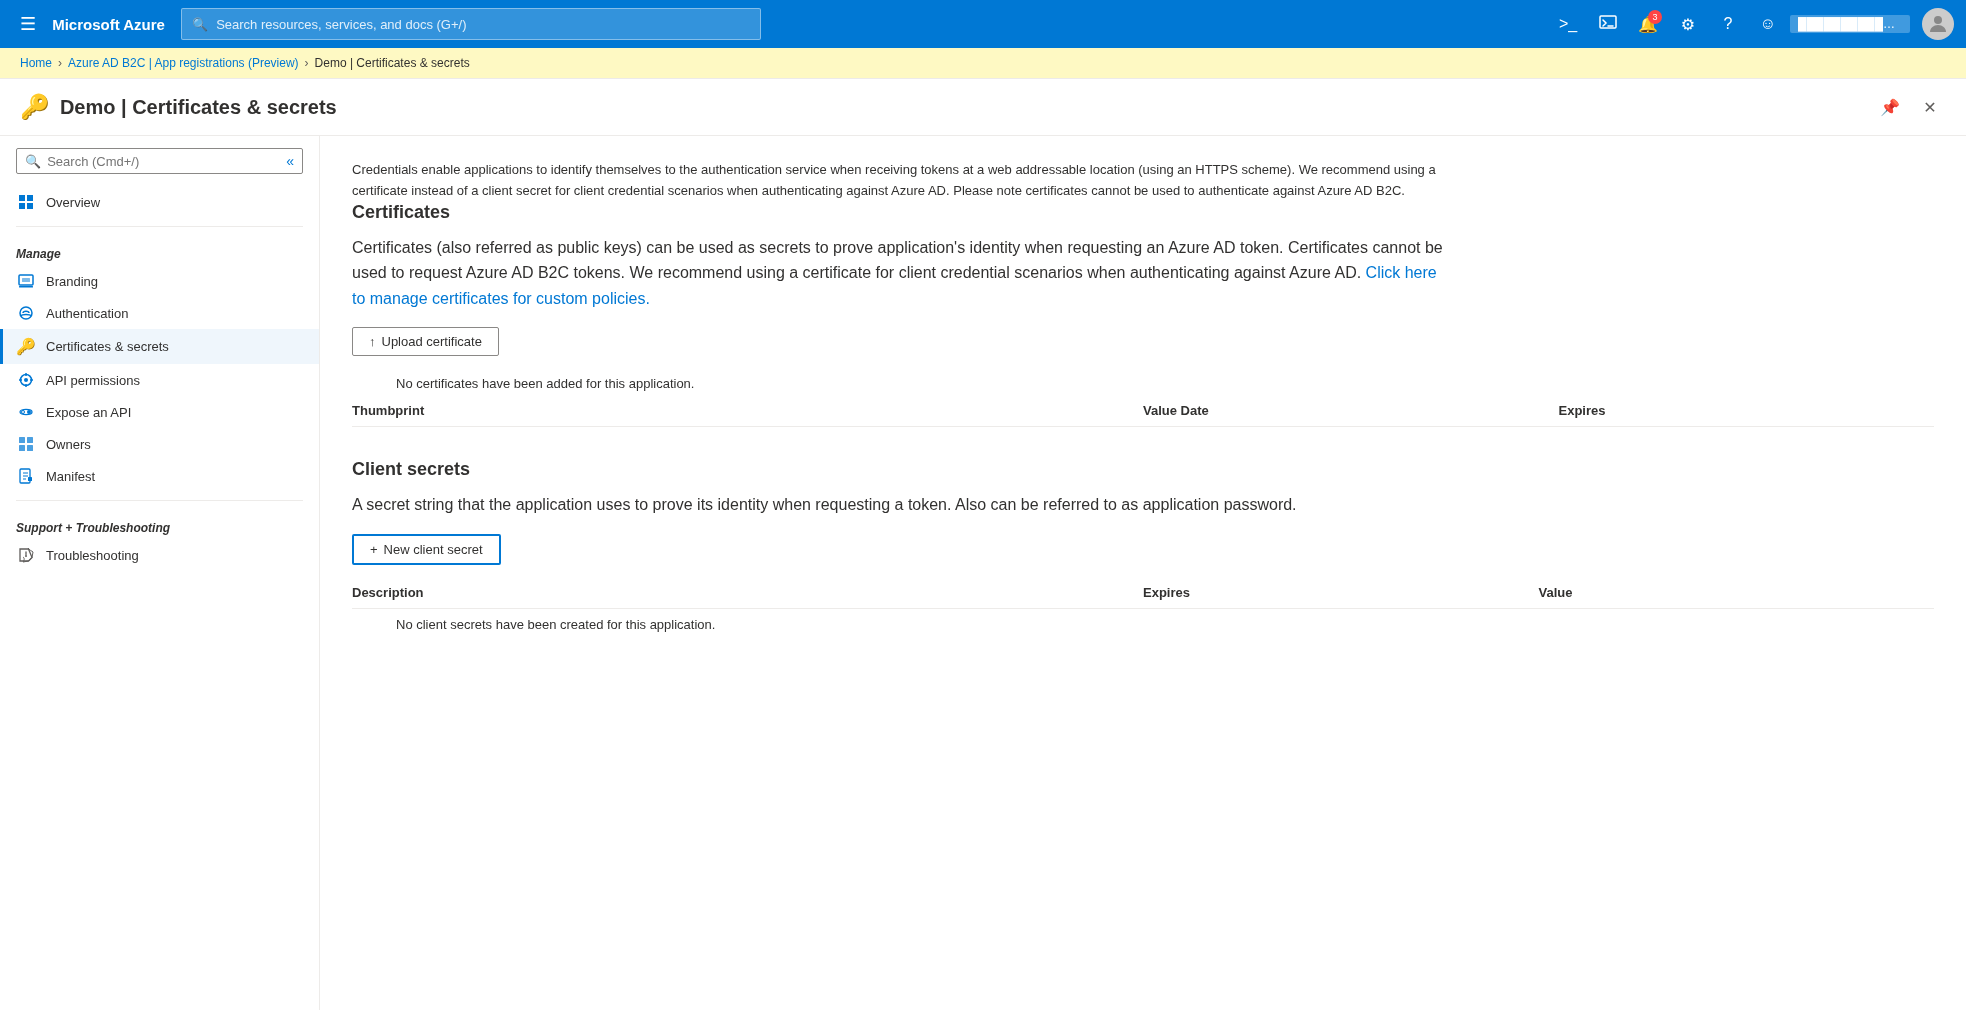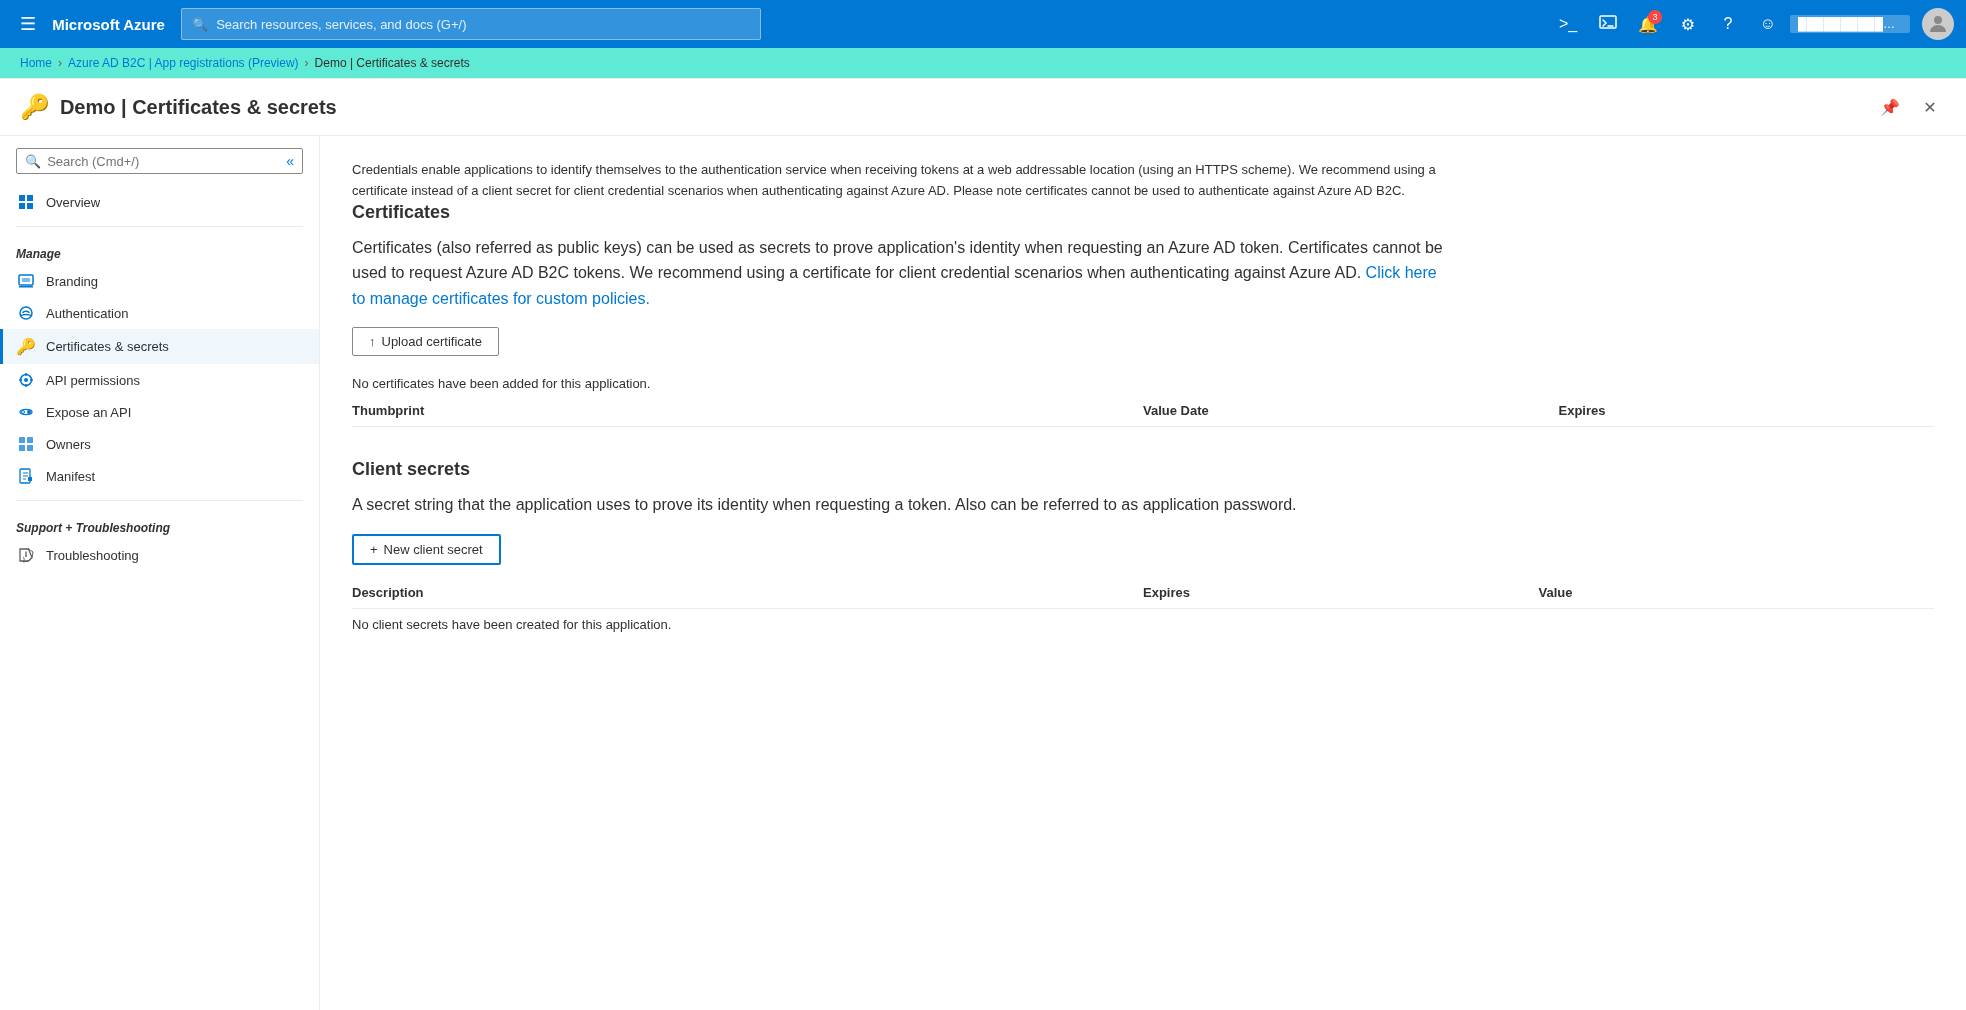--- a/index.html
+++ b/index.html
@@ -98,21 +98,21 @@
       overflow: hidden;
       text-overflow: ellipsis;
       white-space: nowrap;
       background: rgba(255,255,255,0.25);
       padding: 2px 8px;
       border-radius: 2px;
     }
 
     
     .breadcrumb {
-      background: #5eead4;
+      background: #fef9c3;
       padding: 8px 20px;
       display: flex;
       align-items: center;
       gap: 6px;
       font-size: 12px;
       border-bottom: 1px solid #edebe9;
     }
     .breadcrumb a {
       color: #0078d4;
       text-decoration: none;
@@ -302,20 +302,21 @@
     .table-col-header {
       font-size: 13px;
       font-weight: 600;
       color: #323130;
     }
 
     .no-certs-msg, .no-secrets-msg {
       font-size: 13px;
       color: #323130;
       padding: 8px 0 4px 0;
+      margin-left: 44px;
     }
 
     
     .btn-wrapper {
       position: relative;
       display: inline-block;
     }
     .btn-arrow {
       position: absolute;
       left: -50px;

